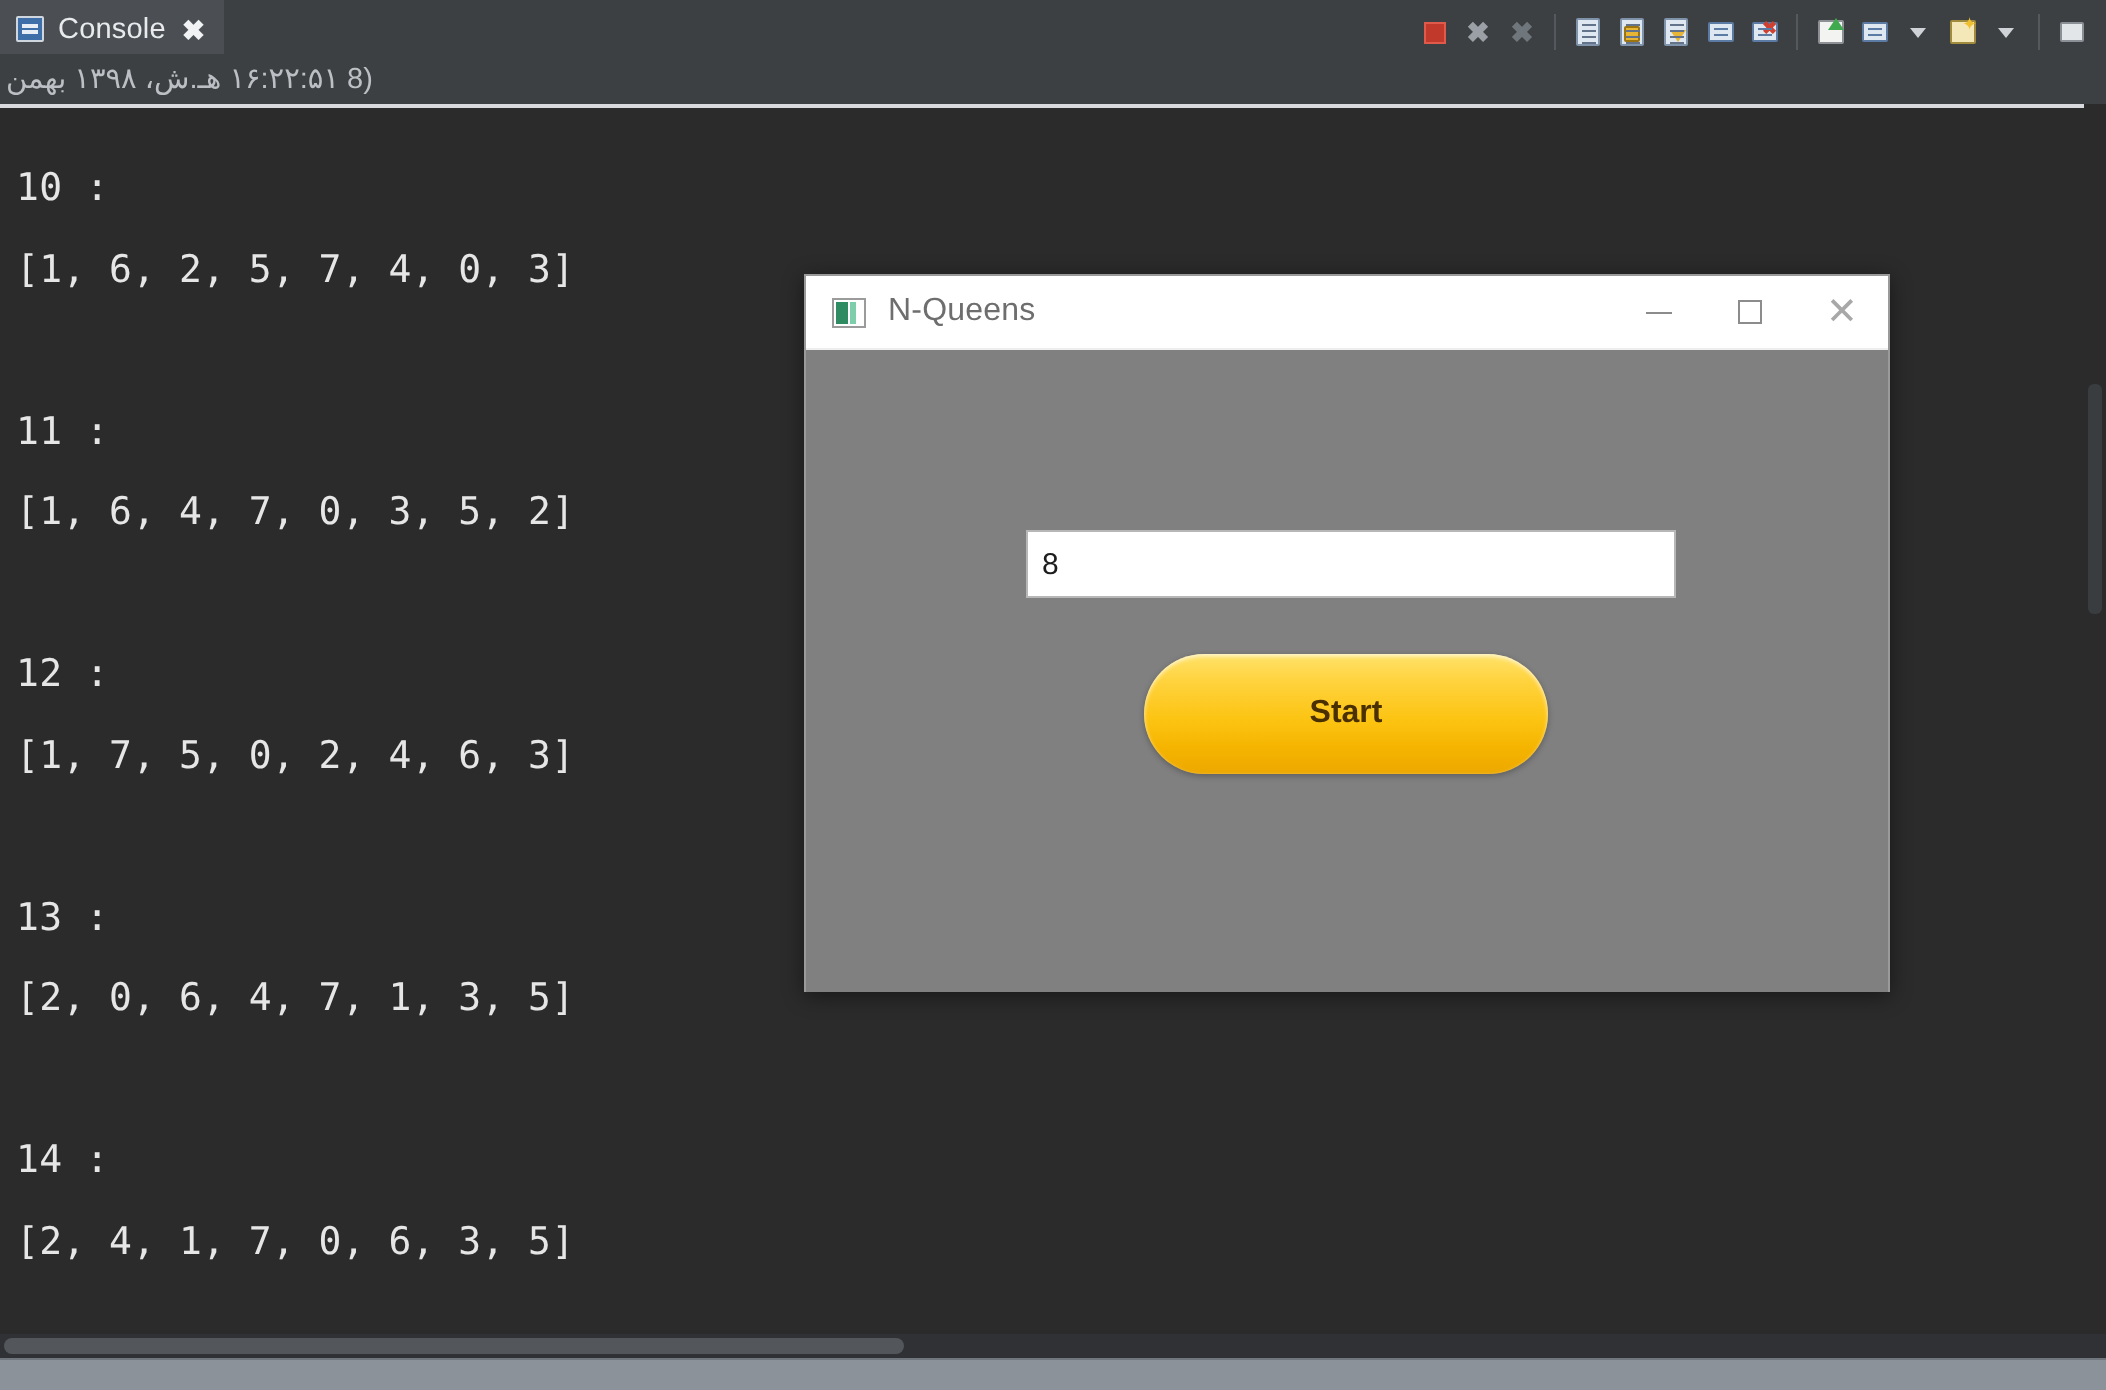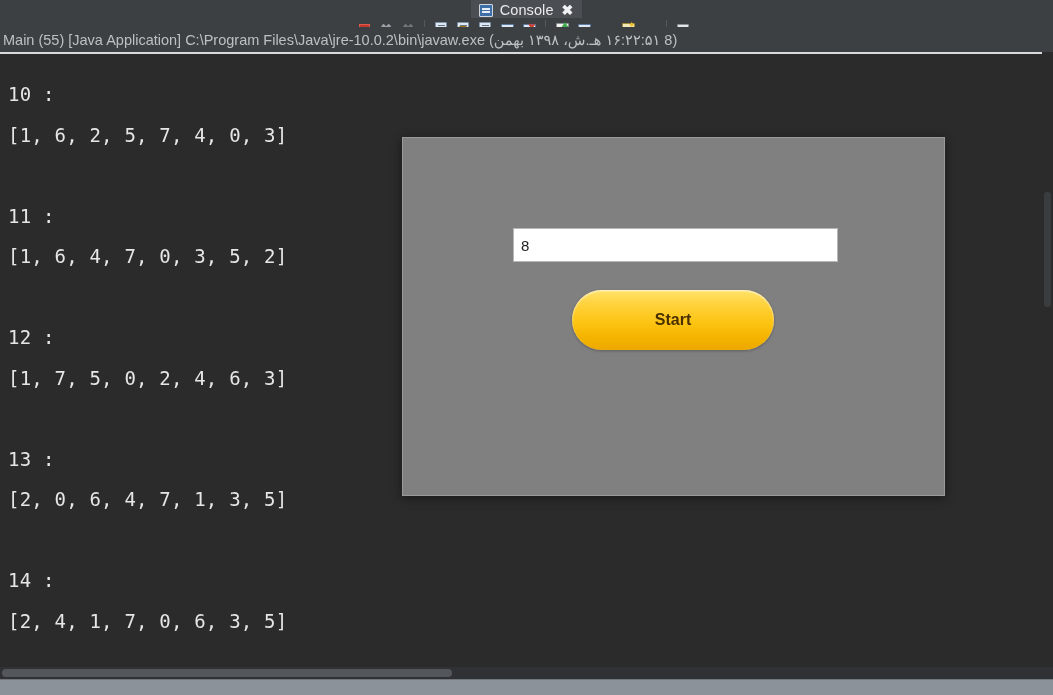--- a/index.html
+++ b/index.html
@@ -19,22 +19,21 @@
     background: #4a4f54;
   }
 
   
   .topbar {
     position: absolute;
     left: 0; top: 0;
     width: 1053px; height: 27px;
     background: #3c4043;
     display: flex;
-    align-items: center;
-    flex-direction: column;
+    align-items: flex-end;
   }
 
   .tab-console {
     display: flex;
     align-items: center;
     gap: 7px;
     padding: 0 9px 0 8px;
     height: 27px;
     background: #4b4f54;
     border-top: 2px solid #4b4f54;
@@ -464,21 +463,20 @@
 
       <div class="tb-sep"></div>
 
       <div class="tb-btn">
         <span class="ic-pin"></span>
       </div>
     </div>
   </div>
 
   <div class="console-header">
-    <span class="console-header-text">Main (55) [Java Application] C:\Program Files\Java\jre-10.0.2\bin\javaw.exe (</span>
     <span class="console-header-text console-header-rtl">8 ۱۶:۲۲:۵۱ هـ.ش، ۱۳۹۸ بهمن</span>
     <span class="console-header-text">)</span>
   </div>
 
   <div class="console-panel">
     <div class="console-text">10 :
 [1, 6, 2, 5, 7, 4, 0, 3]
 
 11 :
 [1, 6, 4, 7, 0, 3, 5, 2]
@@ -504,20 +502,35 @@
   <div class="v-scroll-track">
     <div class="v-scroll-thumb"></div>
   </div>
 
   <div class="h-scroll-track"></div>
   <div class="h-scroll-thumb"></div>
   <div class="bottom-strip"></div>
 
   <div class="dialog">
 
+    <div class="dialog-titlebar">
+      <span class="dlg-icon"></span>
+      <span class="dlg-title">N-Queens</span>
+      <span class="dlg-spacer"></span>
+
+      <span class="dlg-ctrl">
+        <span class="ctrl-min"></span>
+      </span>
+      <span class="dlg-ctrl">
+        <span class="ctrl-max"></span>
+      </span>
+      <span class="dlg-ctrl">
+        <span class="ctrl-close">✕</span>
+      </span>
+    </div>
 
     <div class="dialog-body">
       <input class="nq-input" type="text" value="8" style="">
 
       <button class="nq-btn nq-btn-start">Start</button>
 
     </div>
   </div>
 
 </div>

